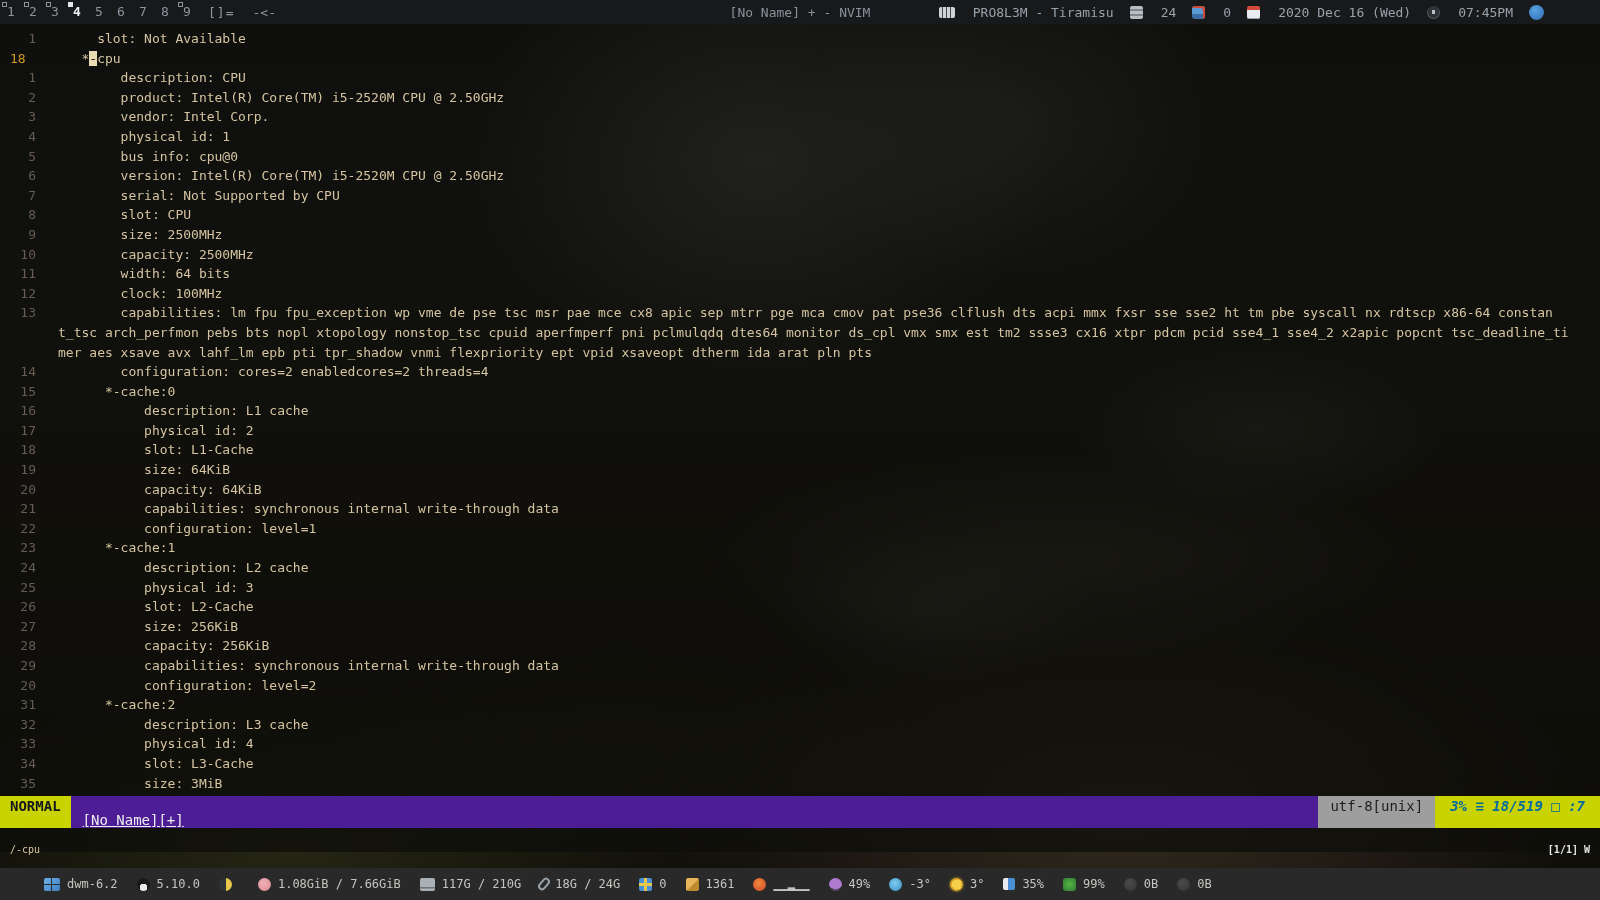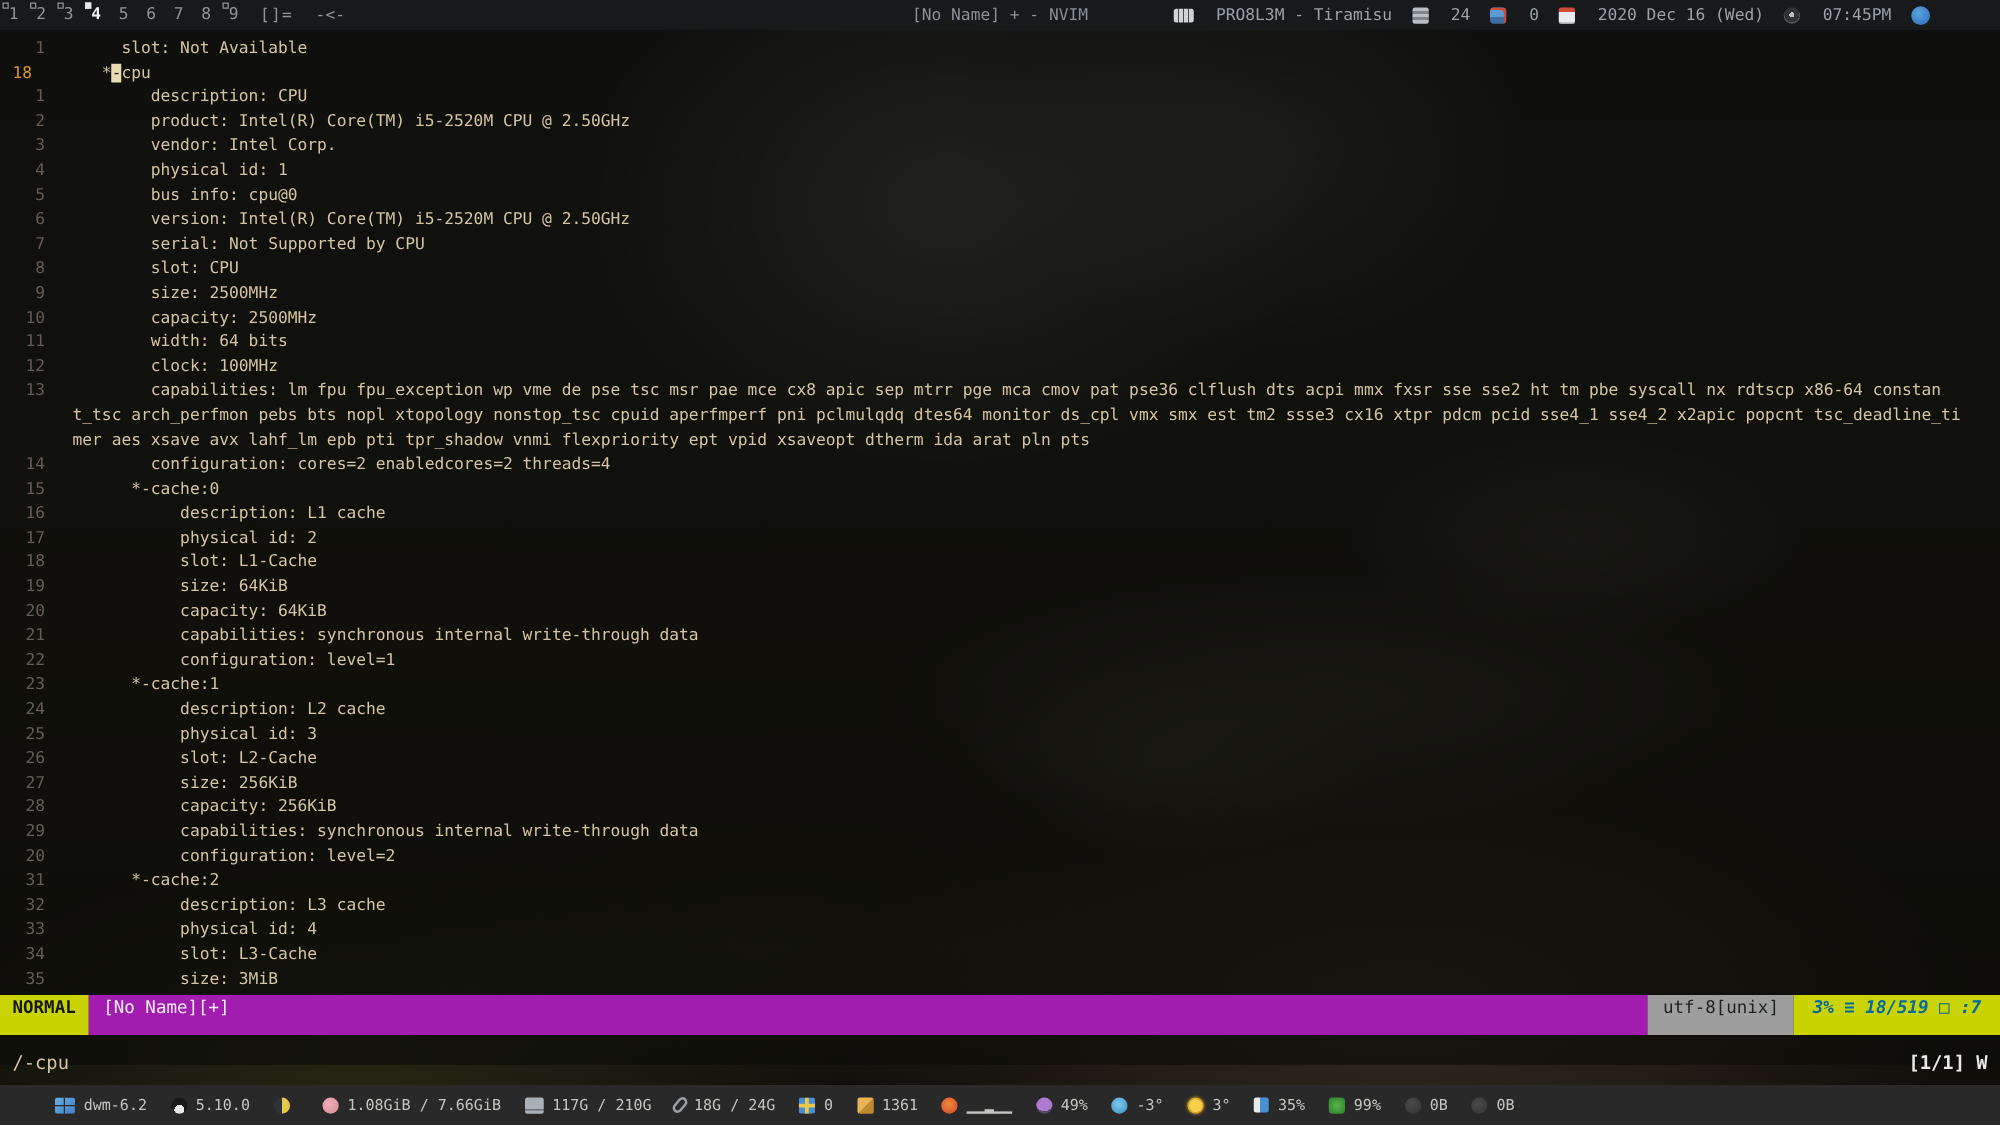--- a/index.html
+++ b/index.html
@@ -51,25 +51,25 @@
     font-size:13px; line-height:19.6px; color:#d5c4a1;
   }
   .row { display:flex; white-space:pre; }
   .lnum { flex:0 0 36px; text-align:right; color:#665c54; }
   .lnum.cur { text-align:left; padding-left:10px; color:#d79921; }
   .txt { padding-left:22px; white-space:pre; }
   .cursorblk { background:#ebdbb2; color:#1d2021; }
   
   .statusline { height:32px; line-height:20px; font-size:14px; display:flex; }
   .sl-mode { background:#c9d302; color:#15161a; font-weight:bold; padding:0 10px; }
-  .sl-file { background:#a21caf; color:#ededed; padding:0 12px; flex:1; }
+  .sl-file { background:#4c1d95; color:#ededed; padding:14px 12px; flex:1;text-decoration:underline; }
   .sl-enc  { background:#9e9e9e; color:#1d2021; padding:0 12px; }
   .sl-pos  { background:#c9d302; color:#0369a1; font-weight:bold; padding:0 15px;font-style:italic; }
   
-  .cmdline { height:20px; line-height:20px; font-size:15px; color:#d5c4a1;
+  .cmdline { height:20px; line-height:20px; font-size:10px; color:#d5c4a1;
              display:flex; justify-content:space-between; padding:12px 10px; white-space:pre; }
   .cmd-right { color:#e8e8e8;font-weight:bold; }
   
   .bottombar {
     position:absolute; left:0; bottom:0; width:1600px; height:32px;
     background:#292929; color:#c3c6c0; font-size:12px;
     display:flex; align-items:center; gap:19px; padding-left:44px;
   }
   .bitem { display:flex; align-items:center; gap:7px; }
   .ico { width:13px; height:13px; border-radius:50%; display:inline-block; flex:0 0 auto; }

